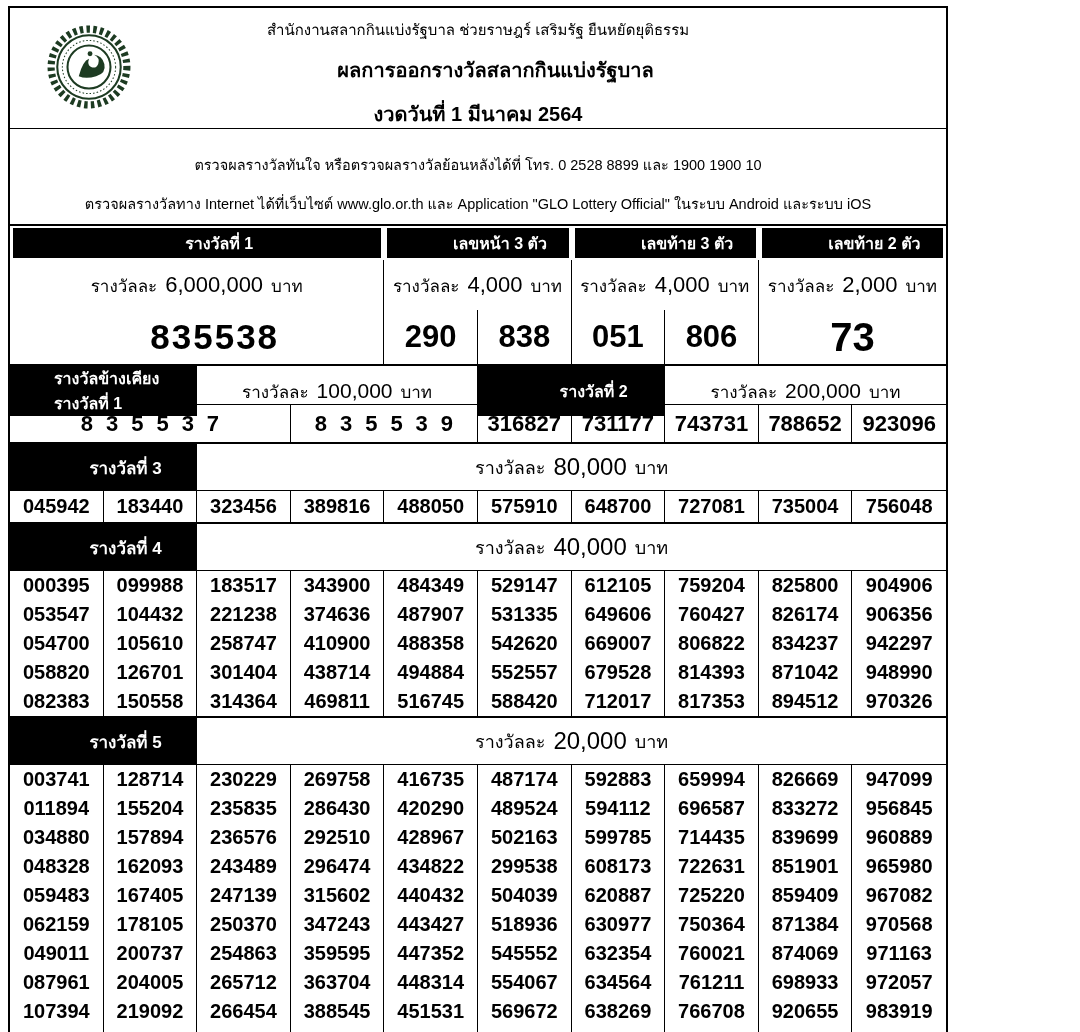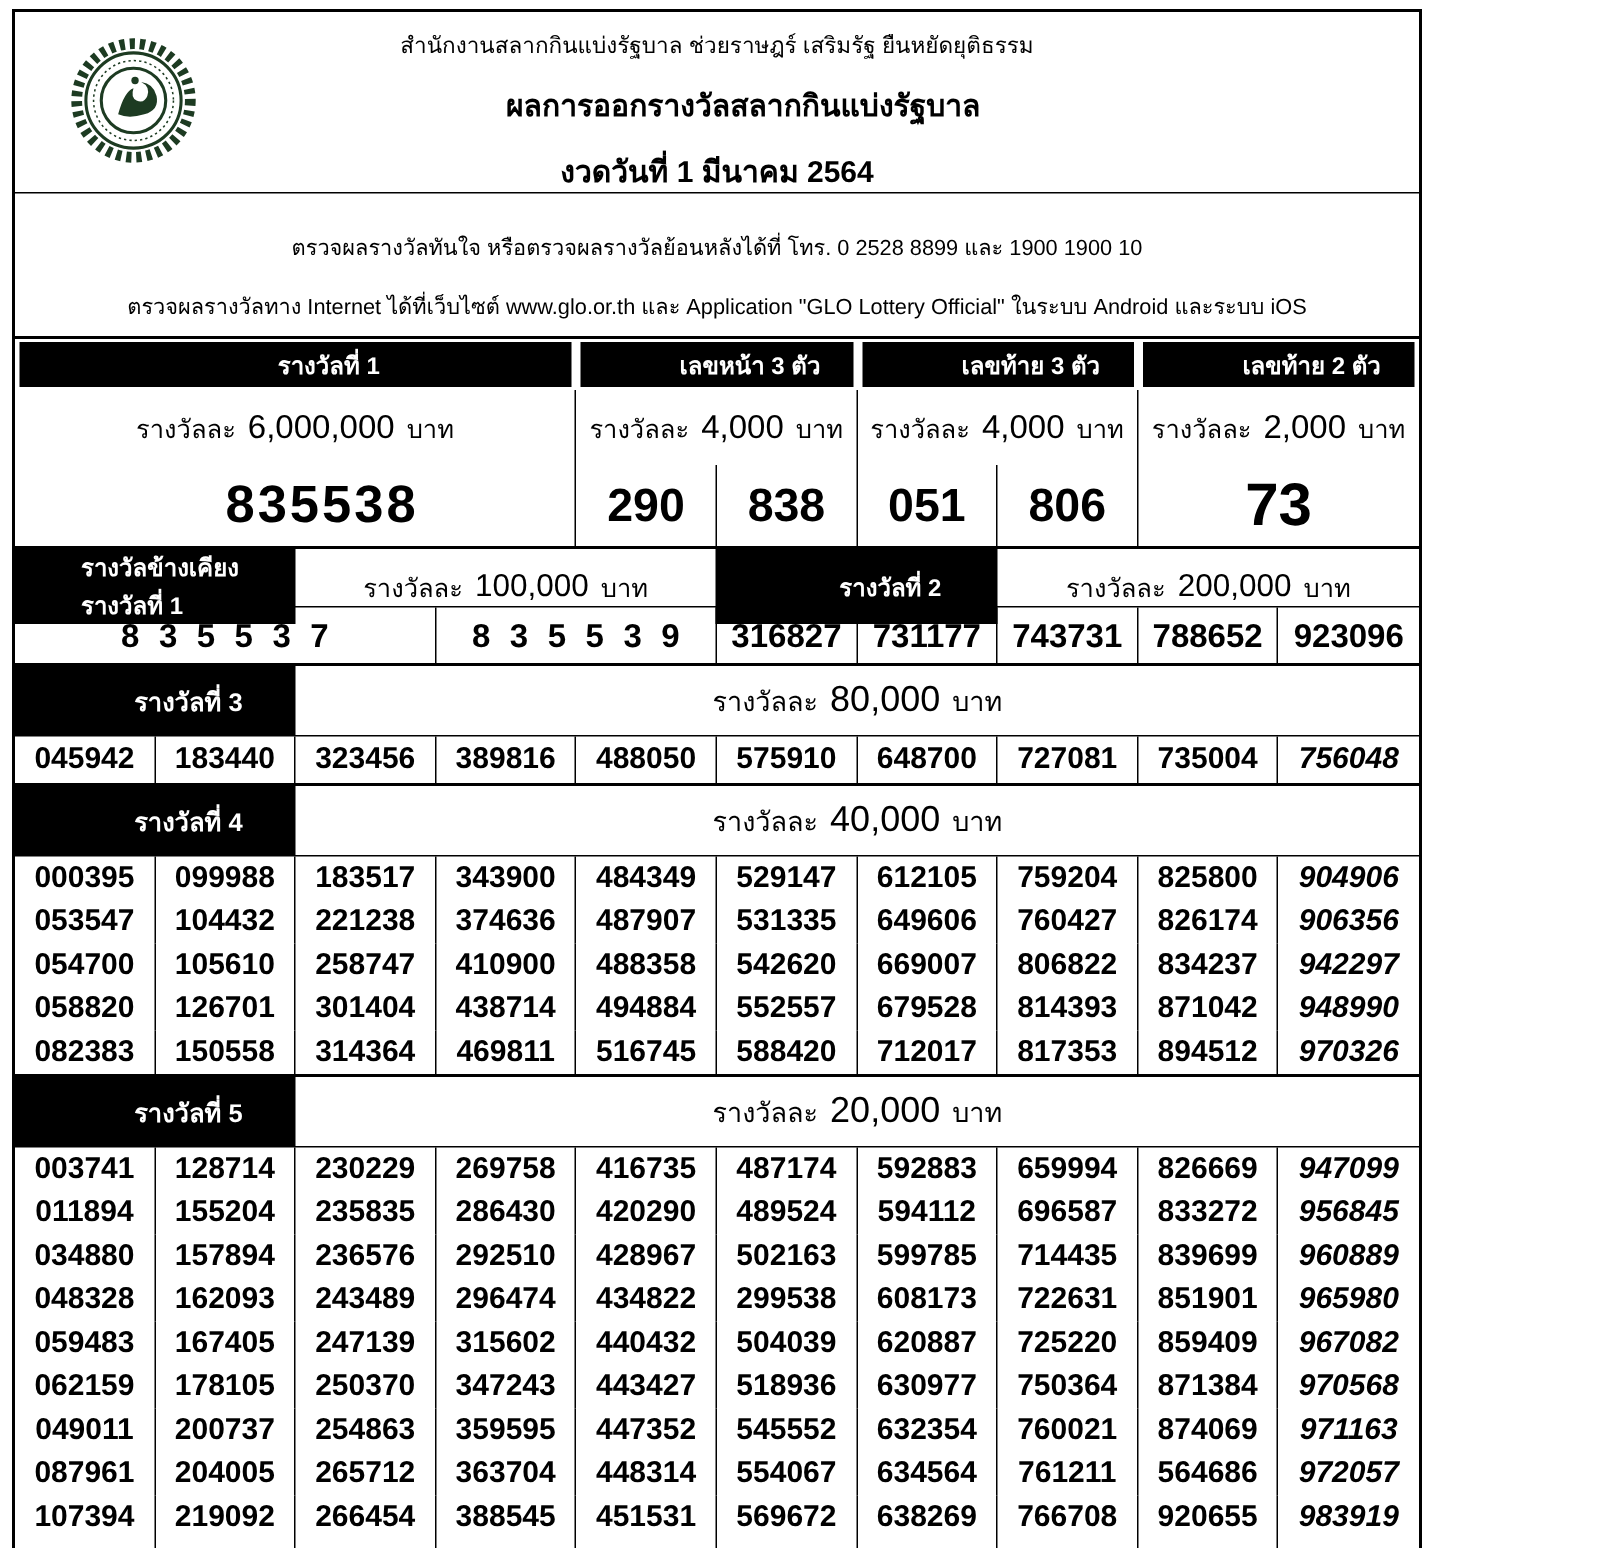--- a/index.html
+++ b/index.html
@@ -48,21 +48,21 @@
 
   .sec-header { border-top:2px solid #000; height:48px; }
   .sec-header .bar { font-size:17px; }
   .sec-amount { display:flex; align-items:center; justify-content:center; }
   .sec-amount .amt-pre { font-size:18px; }
   .sec-amount .amt-num { font-size:24px; }
 
   .numgrid { border-top:1px solid #000; }
   .num-cell { height:29px; line-height:29px; text-align:center; font-weight:bold;
               font-size:20px; border-right:1px solid #000; }
-  .num-cell:nth-child(10n) { border-right:none;font-style:italic; }
+  .num-cell:nth-child(10n) { border-right:none; }
   .numgrid.single .num-cell { height:31px; line-height:31px; }
 </style>
 </head>
 <body>
 
 <div class="sheet">
 
   <div class="header">
     <svg class="logo" width="86" height="86" viewBox="0 0 84 84">
       <g fill="none" stroke="#1d3b22">
@@ -312,21 +312,21 @@
       <div class="num-cell">874069</div>
       <div class="num-cell">971163</div>
       <div class="num-cell">087961</div>
       <div class="num-cell">204005</div>
       <div class="num-cell">265712</div>
       <div class="num-cell">363704</div>
       <div class="num-cell">448314</div>
       <div class="num-cell">554067</div>
       <div class="num-cell">634564</div>
       <div class="num-cell">761211</div>
-      <div class="num-cell">564686</div>
+      <div class="num-cell">698933</div>
       <div class="num-cell">972057</div>
       <div class="num-cell">107394</div>
       <div class="num-cell">219092</div>
       <div class="num-cell">266454</div>
       <div class="num-cell">388545</div>
       <div class="num-cell">451531</div>
       <div class="num-cell">569672</div>
       <div class="num-cell">638269</div>
       <div class="num-cell">766708</div>
       <div class="num-cell">920655</div>

